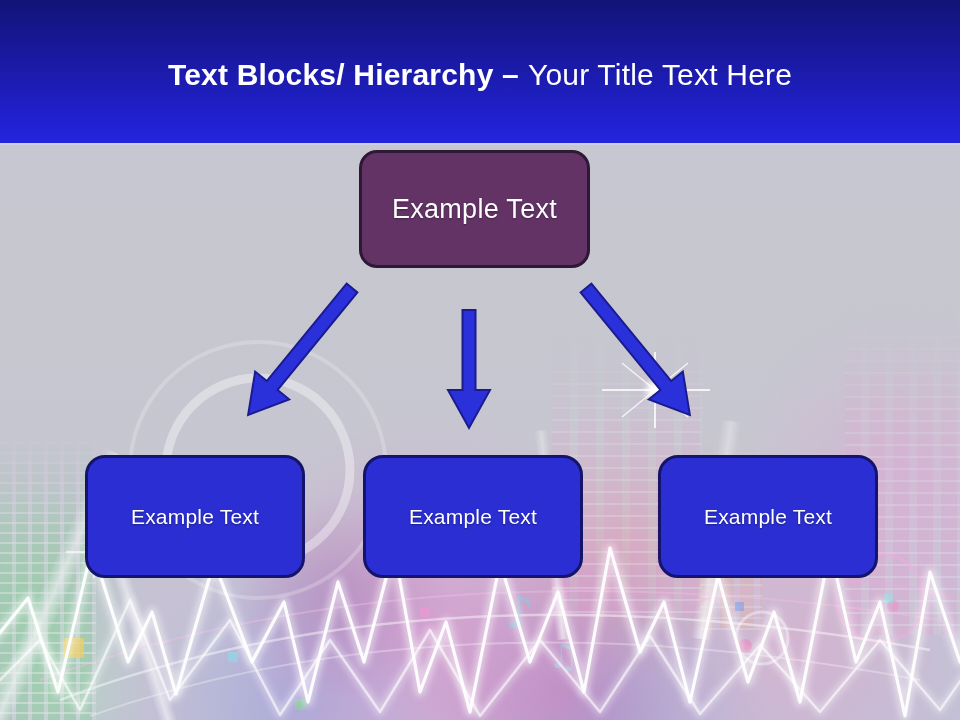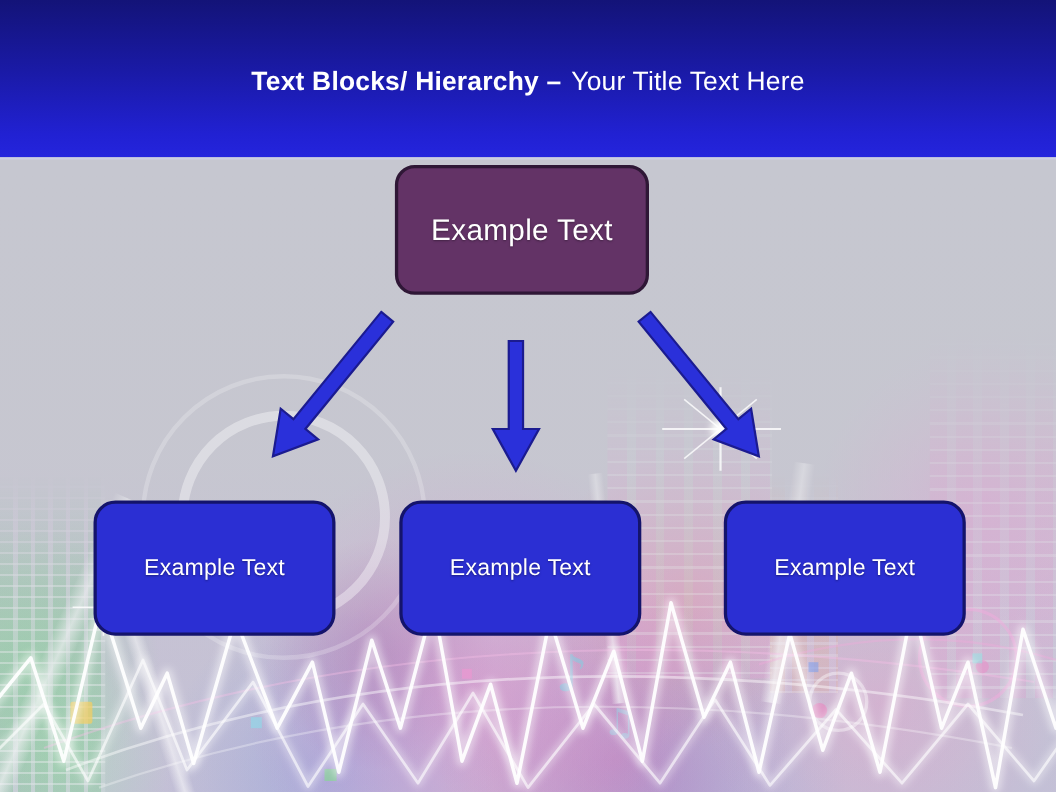--- a/index.html
+++ b/index.html
@@ -5,21 +5,21 @@
   html,body{margin:0;padding:0;background:#9a9aa8;}
   .slide{position:relative;width:960px;height:720px;overflow:hidden;
          font-family:"Liberation Sans","DejaVu Sans",sans-serif;
          background:linear-gradient(180deg,#c6c7cf 0%,#c7c6d0 55%,#c6c2d4 80%,#c3bfd6 100%);}
 
   
   .titlebar{position:absolute;left:0;top:0;width:960px;height:143px;z-index:30;
             background:linear-gradient(180deg,#131378 0%,#1a1aa6 45%,#2121d2 85%,#2424dd 100%);
             border-bottom:2px solid #ccCEe4;
             display:flex;align-items:center;justify-content:center;}
-  .titlebar h1{margin:0;padding-top:6px;font-size:24px;color:#ffffff;font-weight:400;
+  .titlebar h1{margin:0;padding-top:6px;font-size:30px;color:#ffffff;font-weight:400;
                letter-spacing:.2px;white-space:nowrap;}
   .titlebar .t-bold{font-weight:700;}
   .titlebar .t-reg{font-weight:400;margin-left:9px;}
 
   
   .bg,.bg *{pointer-events:none;}
   .bg{position:absolute;inset:0;z-index:1;}
   .blobs{position:absolute;inset:0;background:
     radial-gradient(circle at 430px 620px, rgba(230,125,205,.55), rgba(230,125,205,0) 210px),
     radial-gradient(circle at 560px 690px, rgba(205,80,160,.40), rgba(205,80,160,0) 160px),

